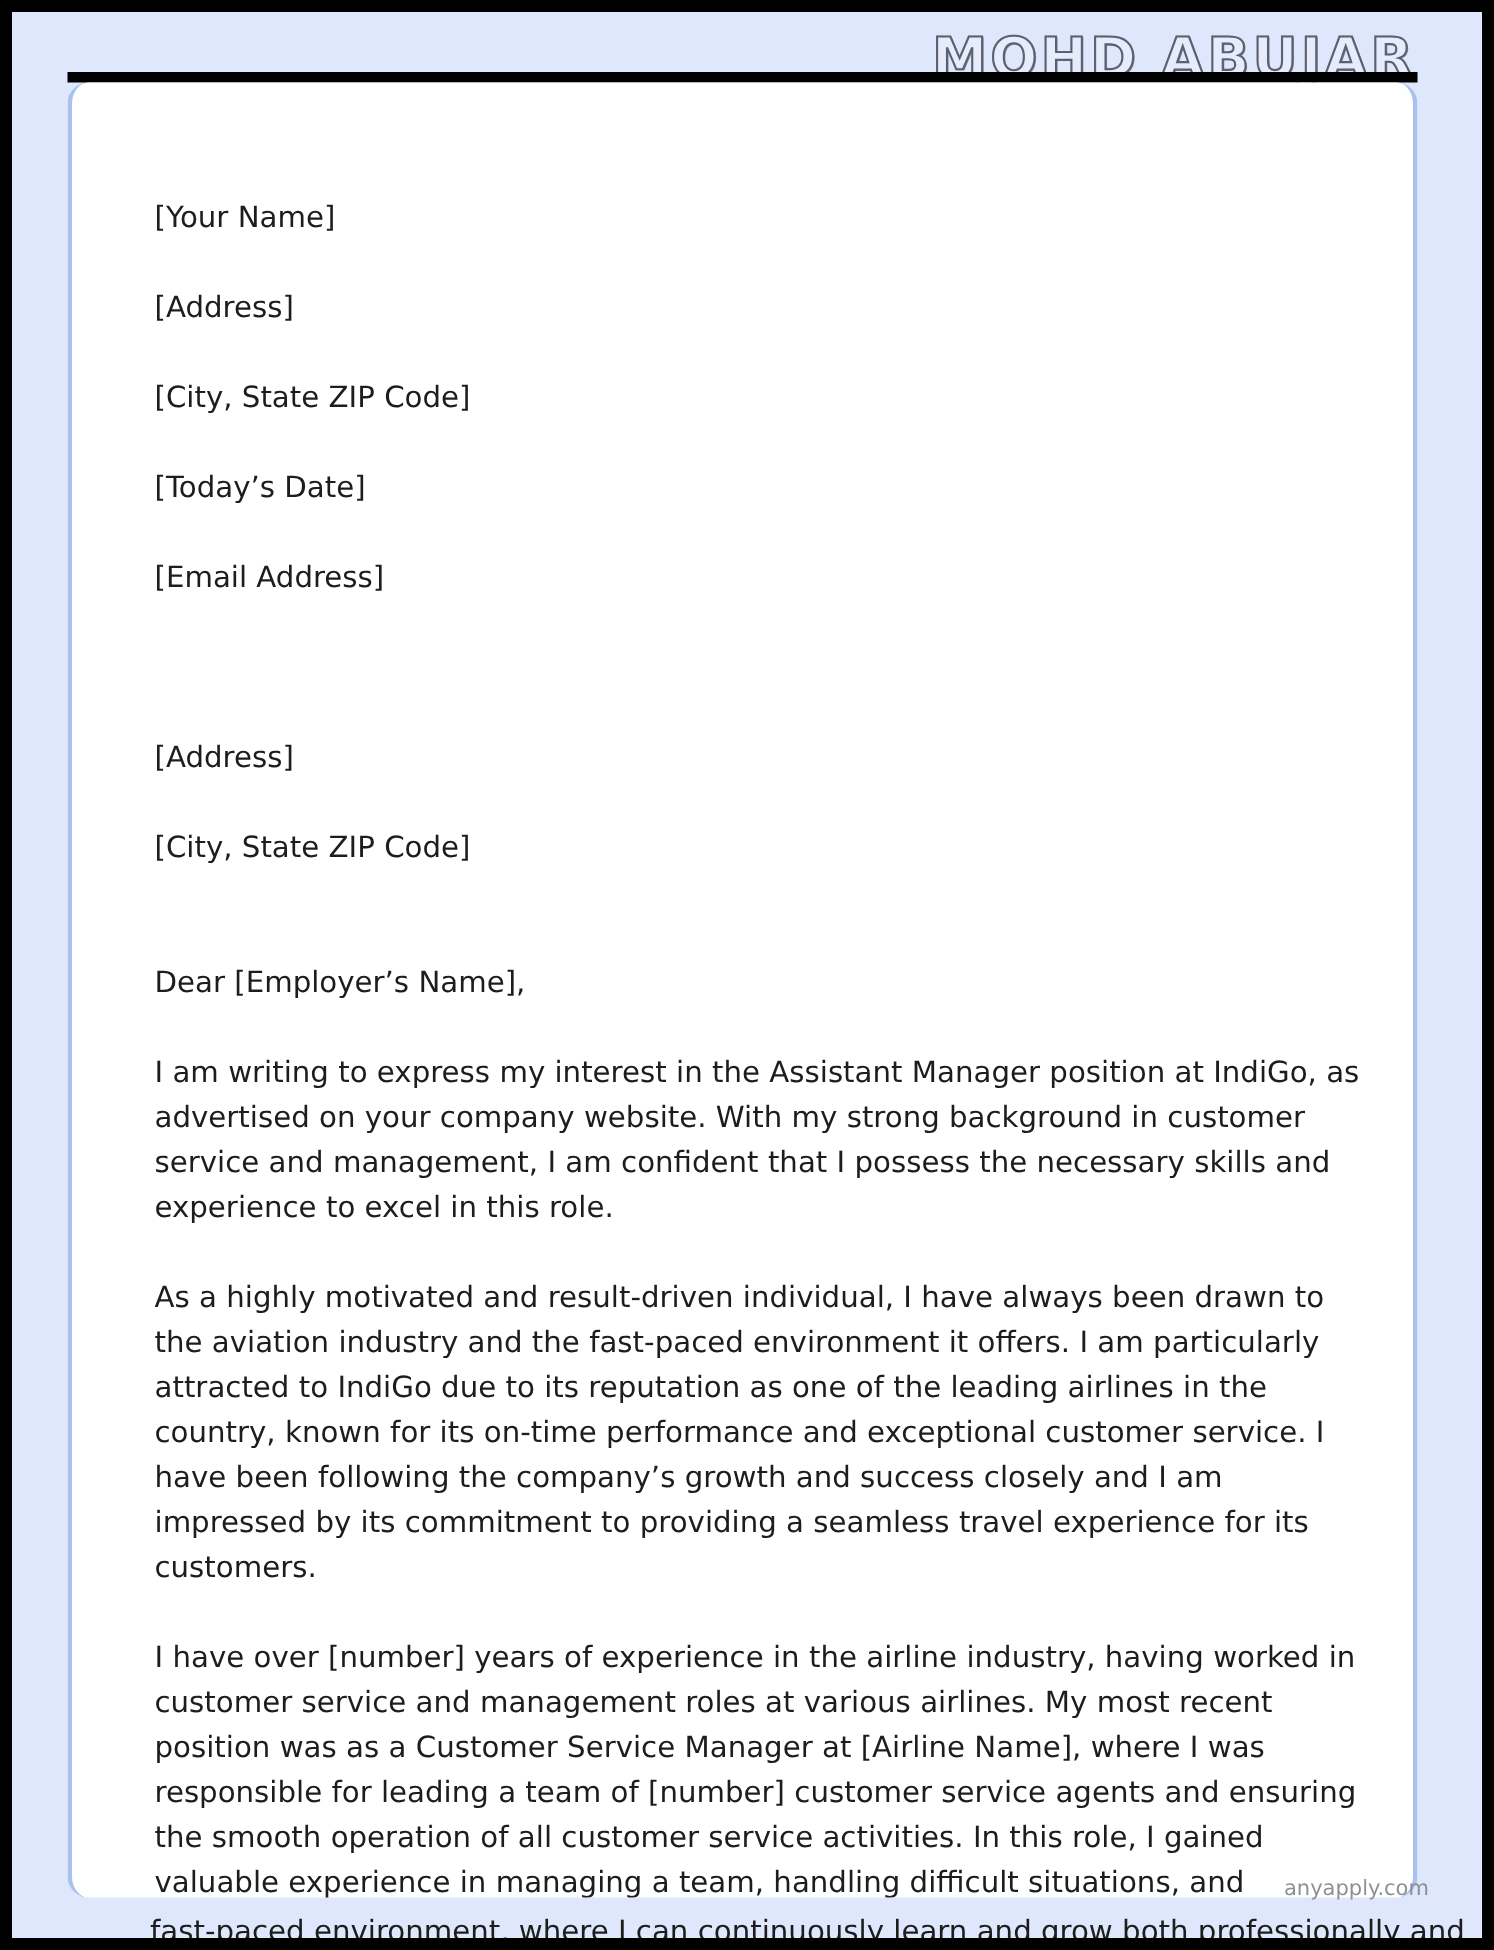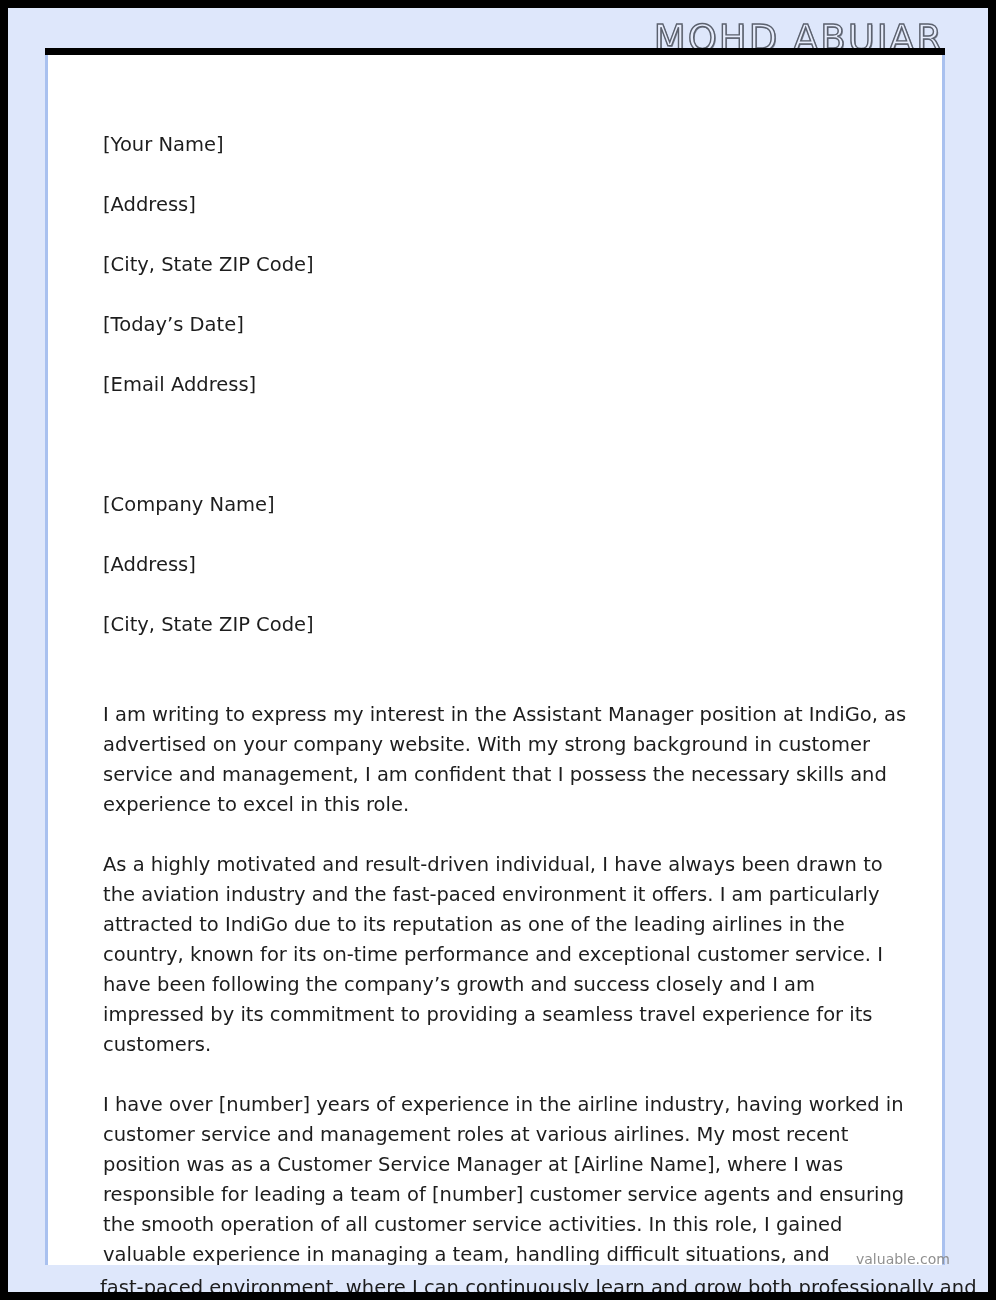--- a/index.html
+++ b/index.html
@@ -36,21 +36,21 @@
     overflow: hidden;
   }
 
   
   #header-title {
     position: absolute;
     right: 44px;
     top: 12px;
     font-family: "DejaVu Sans", sans-serif;
     font-size: 37px;
-    font-weight: 400;
+    font-weight: 700;
     letter-spacing: 2.0px;
     line-height: 38px;
     color: #e6ecfc;
     -webkit-text-stroke: 1.4px #5b616e;
     text-shadow:
        1px 1px 0 rgba(60,66,80,0.55),
       -0.5px -0.5px 0 rgba(120,128,148,0.35);
     white-space: nowrap;
     user-select: none;
   }
@@ -70,20 +70,21 @@
     position: absolute;
     left: 37px;
     top: 47px;
     width: 900px;
     height: 1210px;
     background: #ffffff;
     border-left: 3px solid #a9c1ef;
     border-right: 3px solid #a9c1ef;
     box-sizing: border-box;
     overflow: hidden;
+    border-radius: 14px;
   }
 
   #page-body {
     position: absolute;
     left: 55px;
     top: 45px;
     width: 805px;
     font-family: "DejaVu Sans", sans-serif;
     font-size: 19.5px;
     line-height: 30px;
@@ -152,31 +153,31 @@
 
         <div class="addr-block">
           <span class="addr-line">[Your Name]</span>
           <span class="addr-line">[Address]</span>
           <span class="addr-line">[City, State ZIP Code]</span>
           <span class="addr-line">[Today’s Date]</span>
           <span class="addr-line">[Email Address]</span>
         </div>
 
         <div class="addr-block">
-          <span class="addr-line">[Company Name]</span>
           <span class="addr-line">[Address]</span>
           <span class="addr-line">[City, State ZIP Code]</span>
         </div>
 
+        <div class="salutation">Dear [Employer’s Name],</div>
 
         <p class="para">I am writing to express my interest in the Assistant Manager position at IndiGo, as advertised on your company website. With my strong background in customer service and management, I am confident that I possess the necessary skills and experience to excel in this role.</p>
         <p class="para">As a highly motivated and result-driven individual, I have always been drawn to the aviation industry and the fast-paced environment it offers. I am particularly attracted to IndiGo due to its reputation as one of the leading airlines in the country, known for its on-time performance and exceptional customer service. I have been following the company’s growth and success closely and I am impressed by its commitment to providing a seamless travel experience for its customers.</p>
         <p class="para">I have over [number] years of experience in the airline industry, having worked in customer service and management roles at various airlines. My most recent position was as a Customer Service Manager at [Airline Name], where I was responsible for leading a team of [number] customer service agents and ensuring the smooth operation of all customer service activities. In this role, I gained valuable experience in managing a team, handling difficult situations, and providing exceptional customer service in a high-pressure environment. I am confident that these skills and experiences will be highly transferable to the Assistant Manager role at IndiGo.</p>
 
       </div>
     </div>
 
     <div id="spill-line">fast-paced environment, where I can continuously learn and grow both professionally and</div>
 
-    <div id="watermark">valuable.com</div>
+    <div id="watermark">anyapply.com</div>
 
   </div>
 </div>
 
 </body></html>

